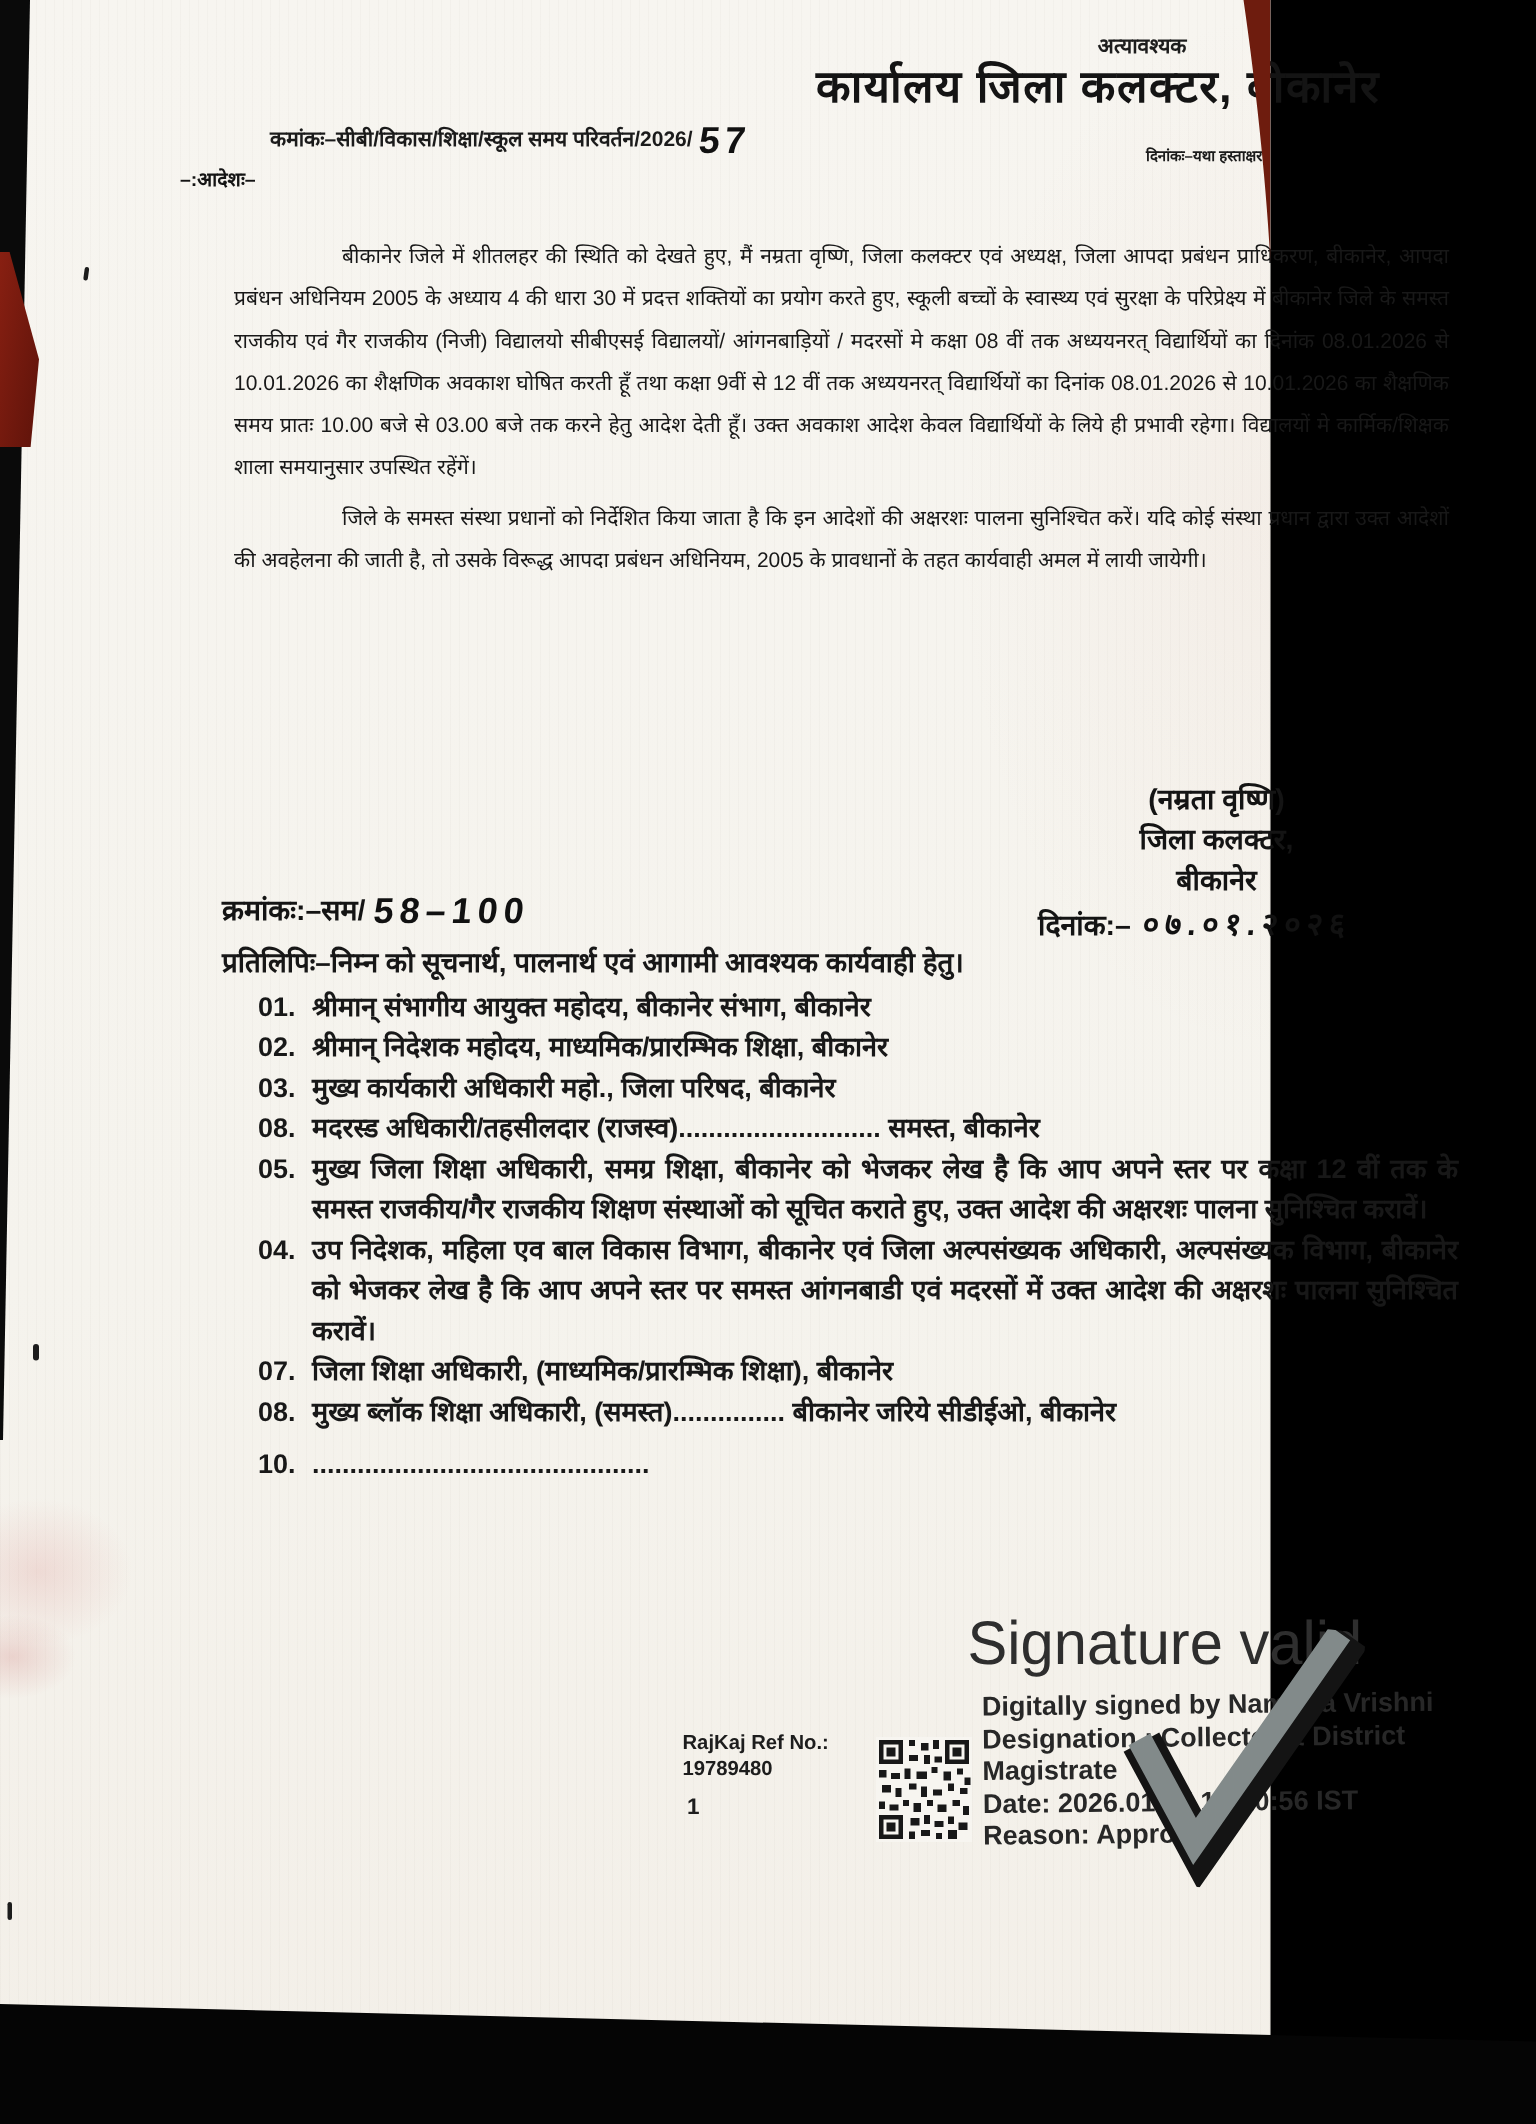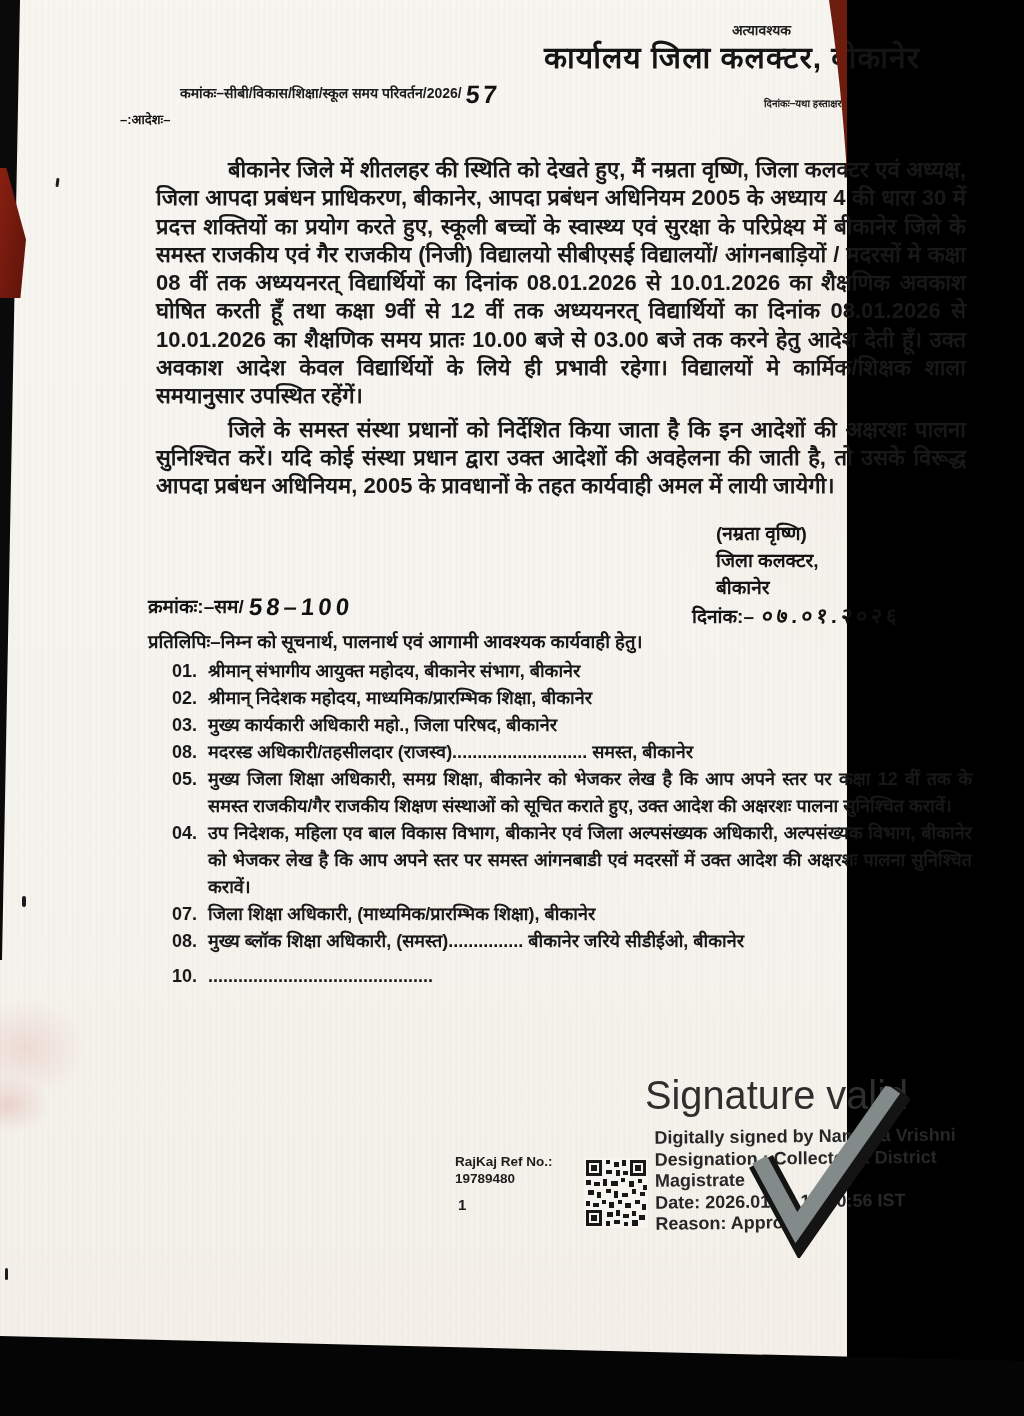--- a/index.html
+++ b/index.html
@@ -34,25 +34,25 @@
   .speck.s3{left:5px;top:1268px;width:3px;height:12px;}
 
   .urgent{position:absolute;right:56px;top:20px;font-size:14px;font-weight:700;color:#1d1d1d;}
   .title{position:absolute;left:120px;top:36px;width:800px;text-align:right;font-size:30px;font-weight:700;color:#141414;letter-spacing:1px;}
   .ref-line{position:absolute;left:180px;top:80px;width:800px;font-size:14px;font-weight:700;color:#1b1b1b;}
   .hand{display:inline-block;transform:skewX(-6deg);font-weight:700;color:#111;}
   .ref-line .hand{font-size:25px;vertical-align:-5px;letter-spacing:3px;}
   .header-date{position:absolute;left:744px;top:96px;font-size:10px;font-weight:700;color:#1b1b1b;margin-left:20px;}
   .order-heading{position:absolute;left:120px;top:110px;width:800px;text-align:left;font-size:13px;font-weight:700;color:#141414;}
 
-  .body-text{position:absolute;left:156px;top:156px;width:810px;font-size:22px;line-height:28.3px;font-weight:700;color:#181818;text-align:justify;}
+  .body-text{position:absolute;left:156px;top:156px;width:810px;font-size:14px;line-height:28.3px;font-weight:400;color:#181818;text-align:justify;}
   .body-text p{margin:0;text-indent:72px;}
   .body-text p + p{margin-top:5px;}
 
-  .sign-block{position:absolute;left:716px;top:520px;width:190px;font-size:19px;font-weight:700;color:#141414;line-height:27px;}
+  .sign-block{position:absolute;left:716px;top:520px;width:190px;text-align:center;font-size:19px;font-weight:700;color:#141414;line-height:27px;}
   .dispatch-date{position:absolute;left:692px;top:601px;font-size:19px;font-weight:700;color:#141414;white-space:nowrap;}
   .dispatch-date .hand{font-size:21px;letter-spacing:4px;margin-left:8px;}
   .dispatch-number{position:absolute;left:148px;top:593px;font-size:19px;font-weight:700;color:#141414;}
   .dispatch-number .hand{font-size:24px;letter-spacing:4px;vertical-align:-2px;}
   .copy-heading{position:absolute;left:148px;top:628px;width:720px;font-size:18.5px;font-weight:700;color:#171717;}
 
   .copy-list{position:absolute;left:172px;top:658px;width:800px;font-size:18px;line-height:27px;font-weight:700;color:#181818;}
   .copy-item{display:flex;}
   .copy-item .num{flex:0 0 36px;}
   .copy-item .txt{flex:1;text-align:justify;}

